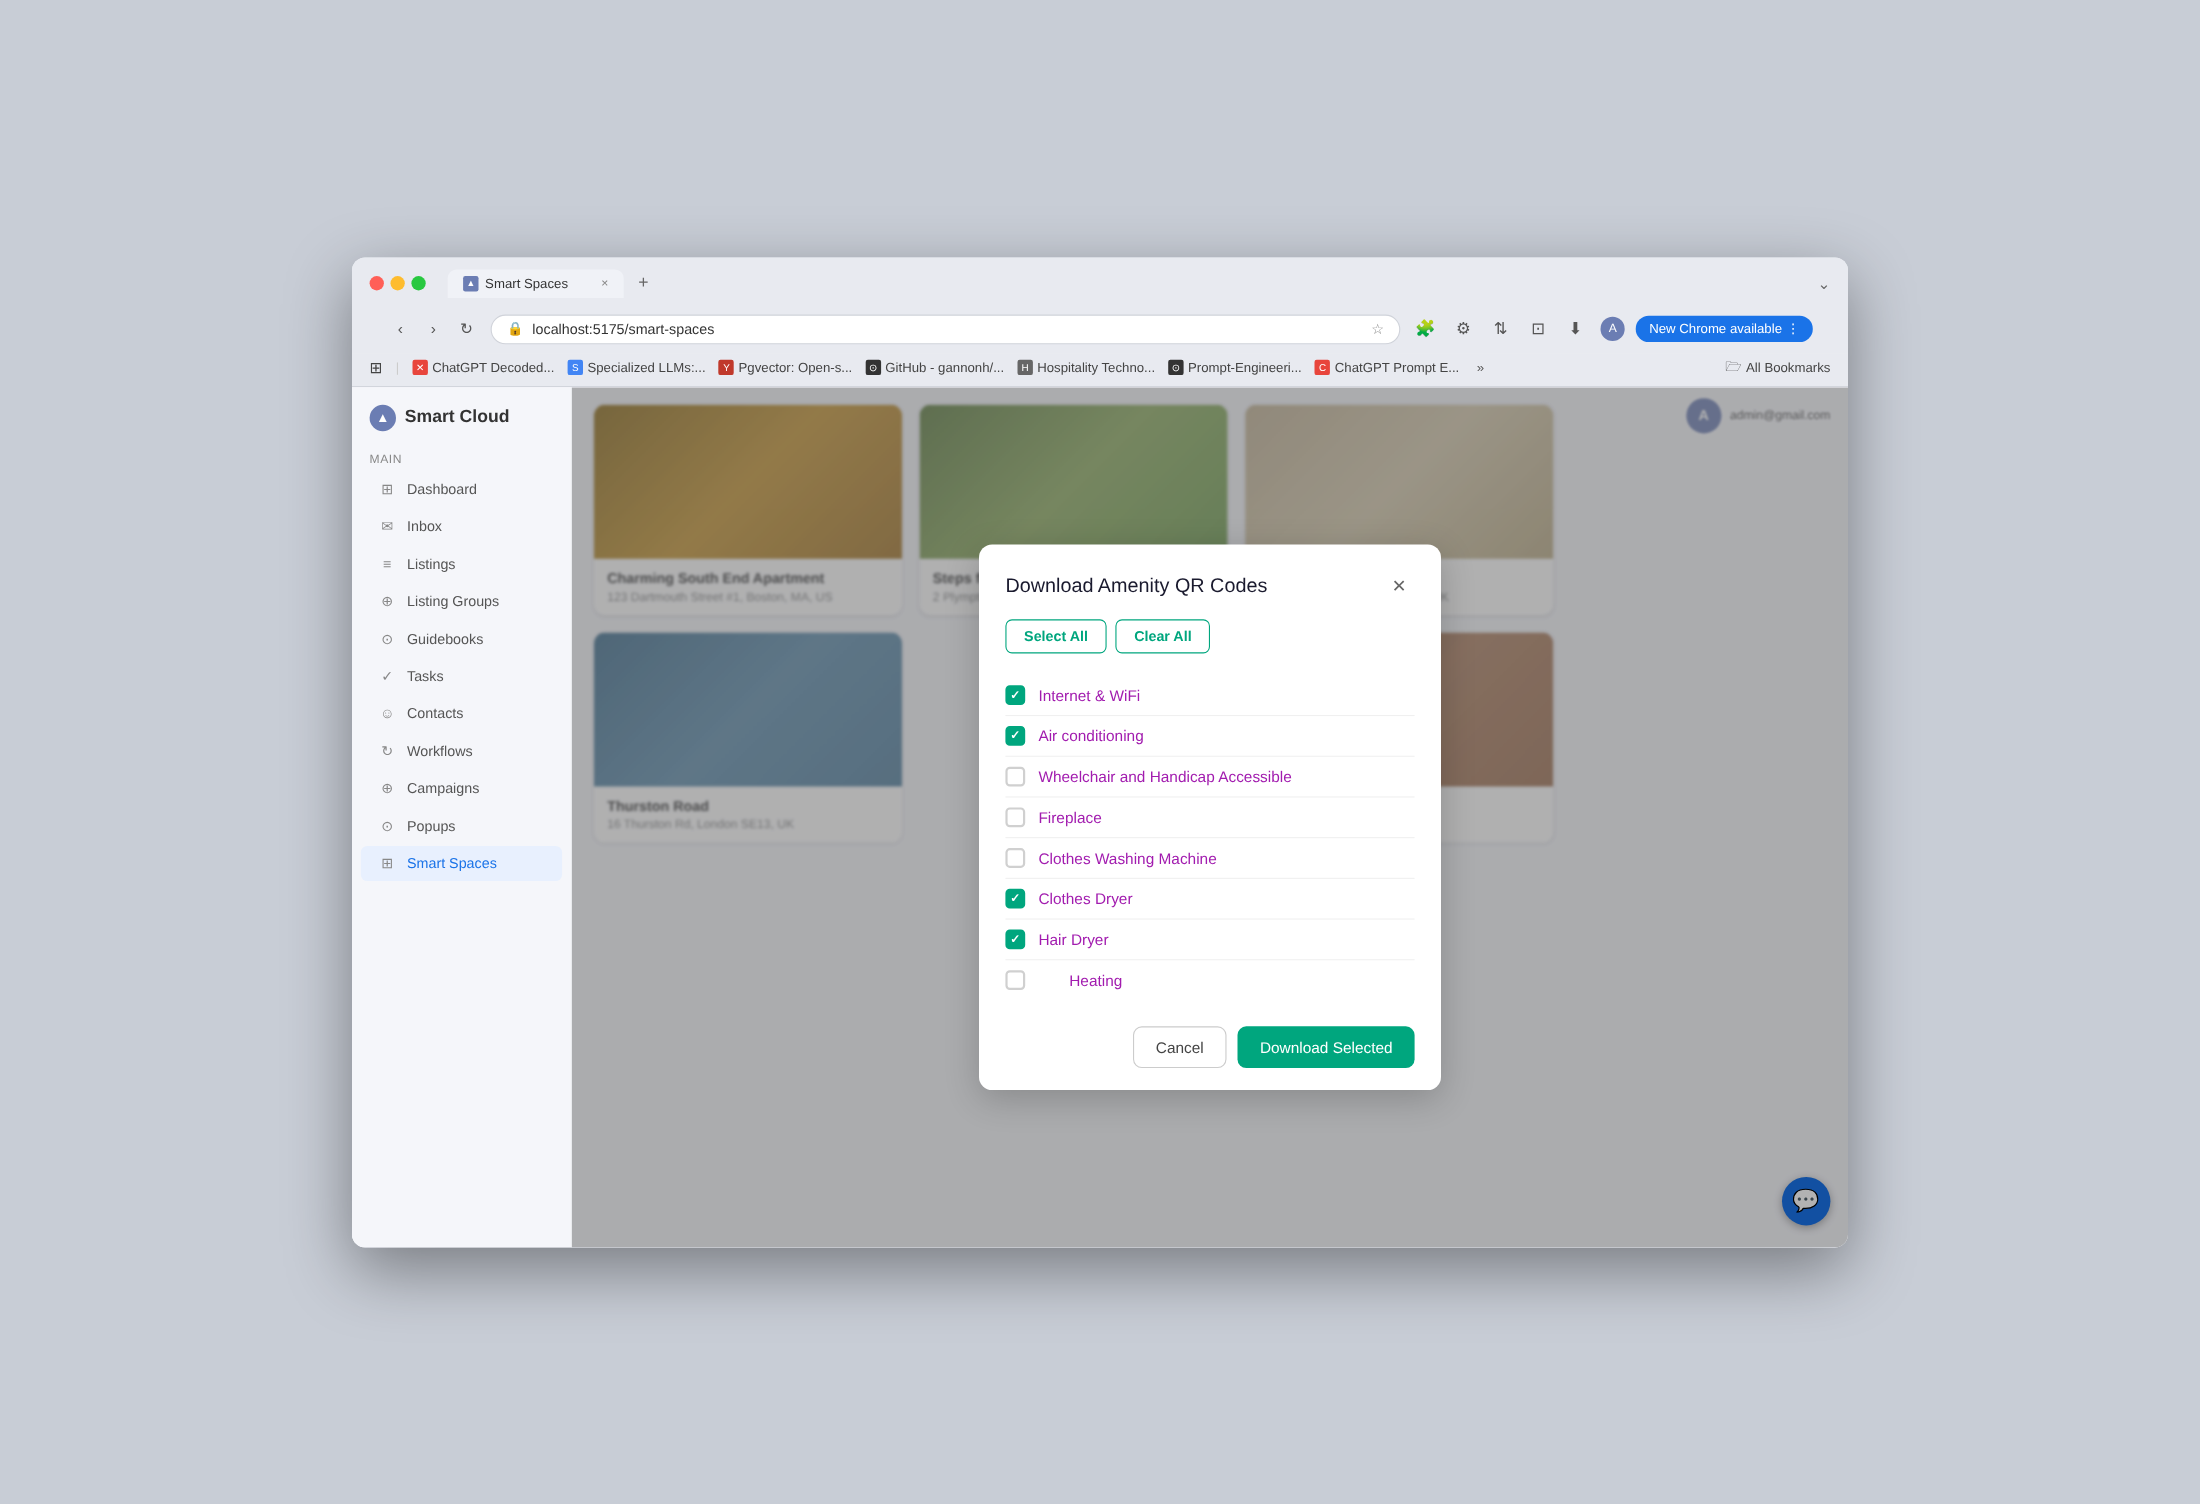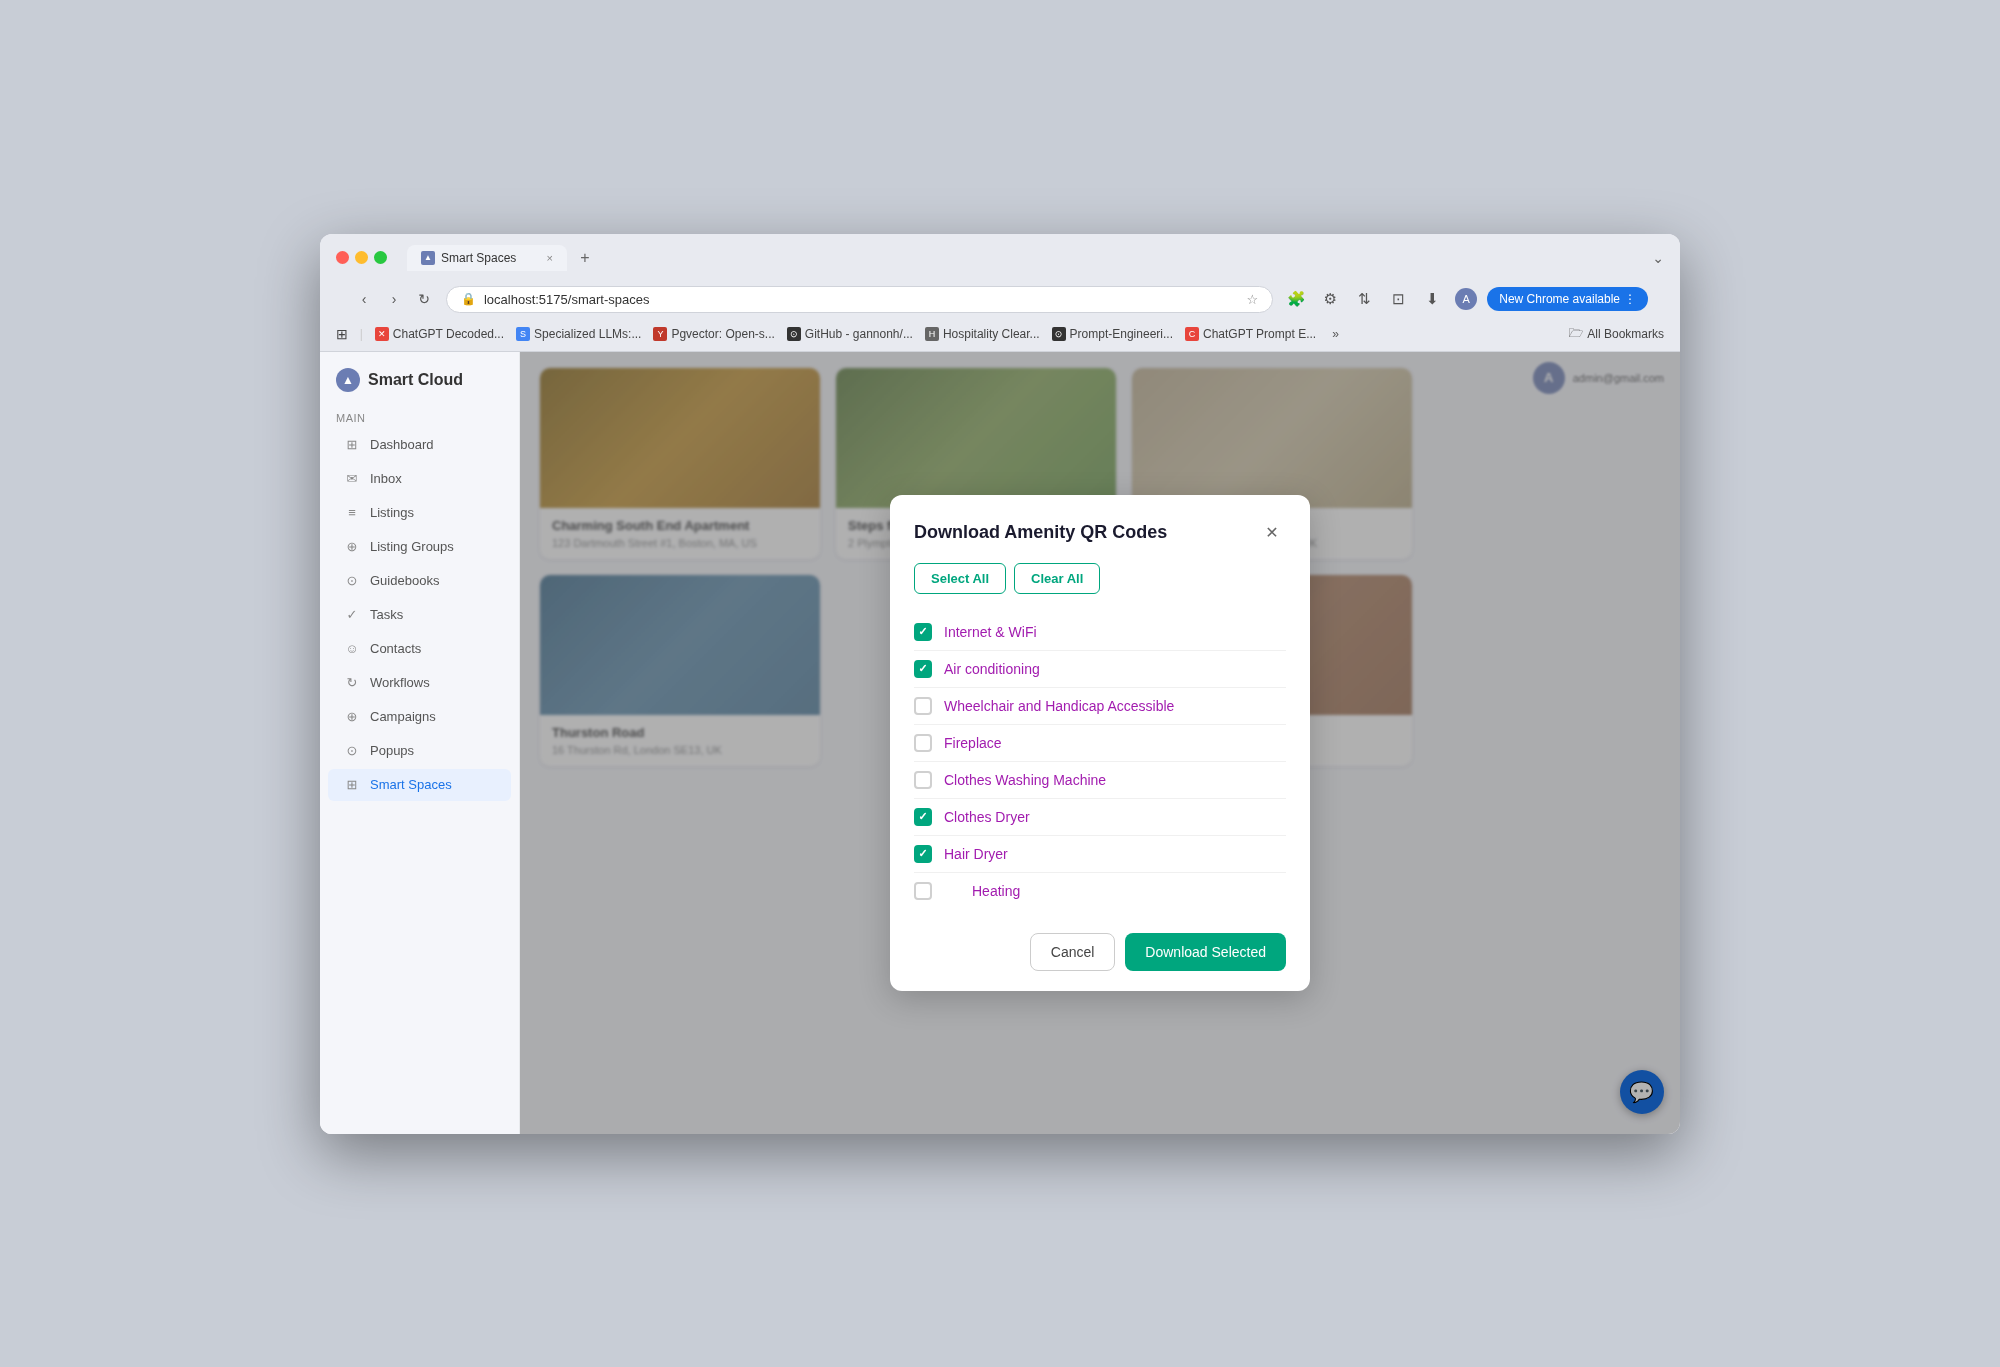--- a/index.html
+++ b/index.html
@@ -414,21 +414,21 @@
 
     .modal-header {
       padding: 24px 24px 16px;
       display: flex;
       align-items: center;
       justify-content: space-between;
     }
 
     .modal-title {
       font-size: 18px;
-      font-weight: 700;
+      font-weight: 400;
       color: #1a1a2e;
     }
 
     .modal-close {
       width: 28px;
       height: 28px;
       border-radius: 50%;
       display: flex;
       align-items: center;
       justify-content: center;
@@ -624,21 +624,21 @@
     <div class="bookmark-item">
       <span class="bm-icon" style="background:#c0392b;color:white;">Y</span>
       <span>Pgvector: Open-s...</span>
     </div>
     <div class="bookmark-item">
       <span class="bm-icon" style="background:#333;color:white;">⊙</span>
       <span>GitHub - gannonh/...</span>
     </div>
     <div class="bookmark-item">
       <span class="bm-icon" style="background:#666;color:white;">H</span>
-      <span>Hospitality Clear...</span>
+      <span>Hospitality Techno...</span>
     </div>
     <div class="bookmark-item">
       <span class="bm-icon" style="background:#333;color:white;">⊙</span>
       <span>Prompt-Engineeri...</span>
     </div>
     <div class="bookmark-item">
       <span class="bm-icon" style="background:#e8453c;color:white;">C</span>
       <span>ChatGPT Prompt E...</span>
     </div>
     <span class="bookmarks-more">»</span>

